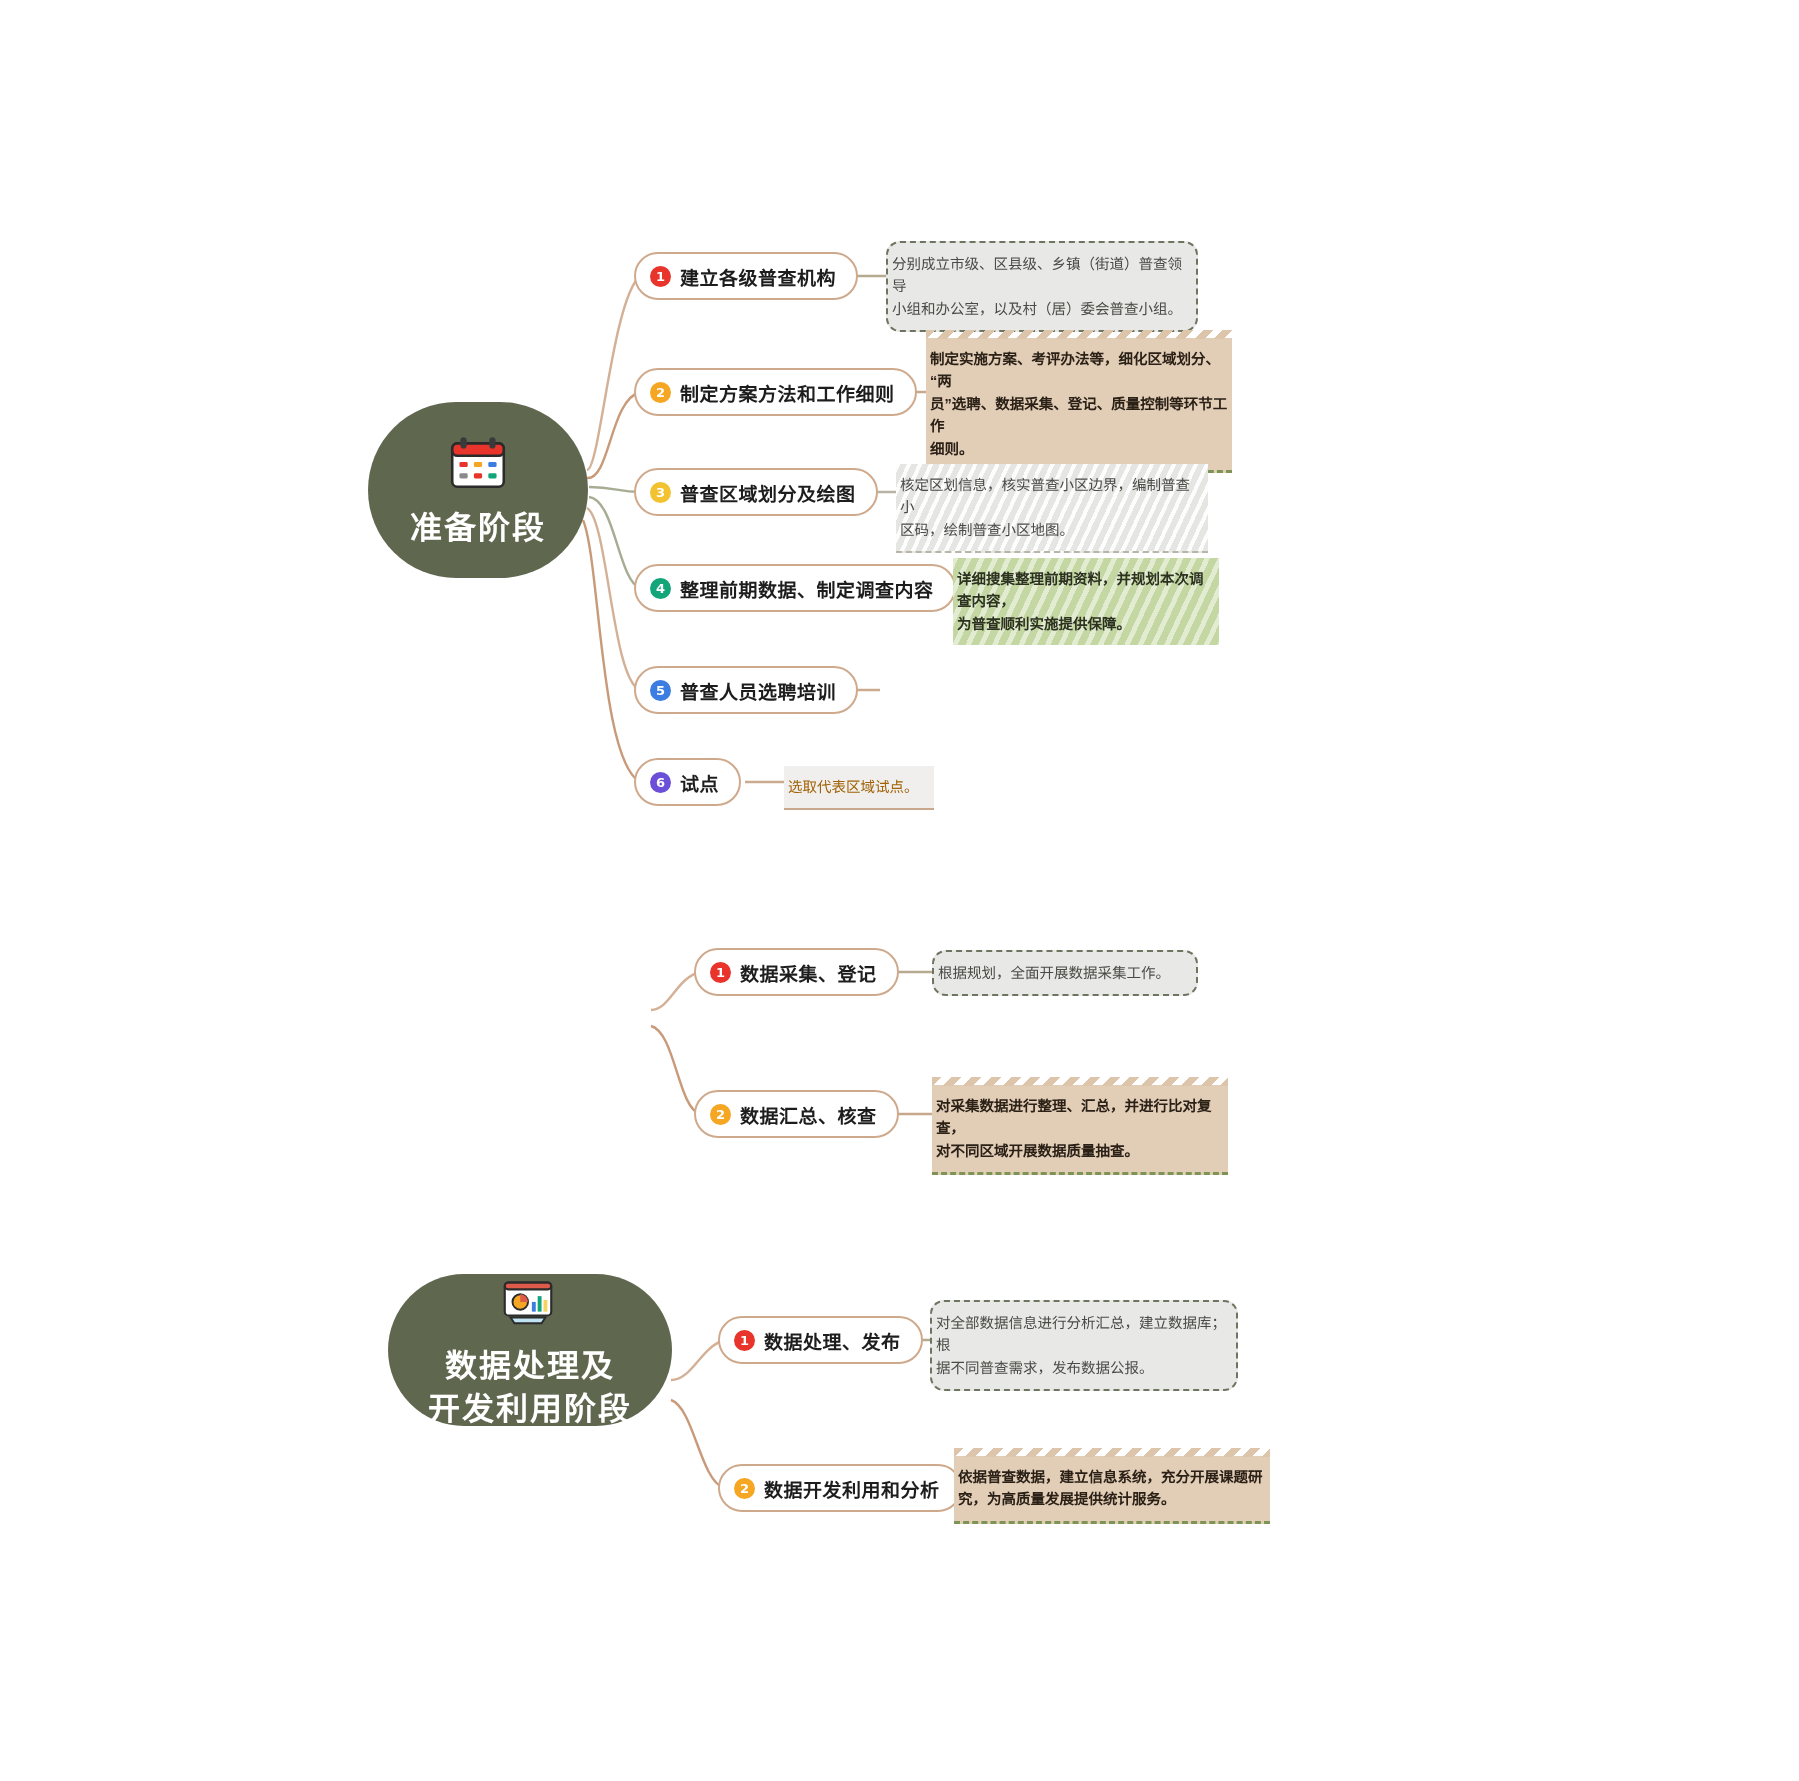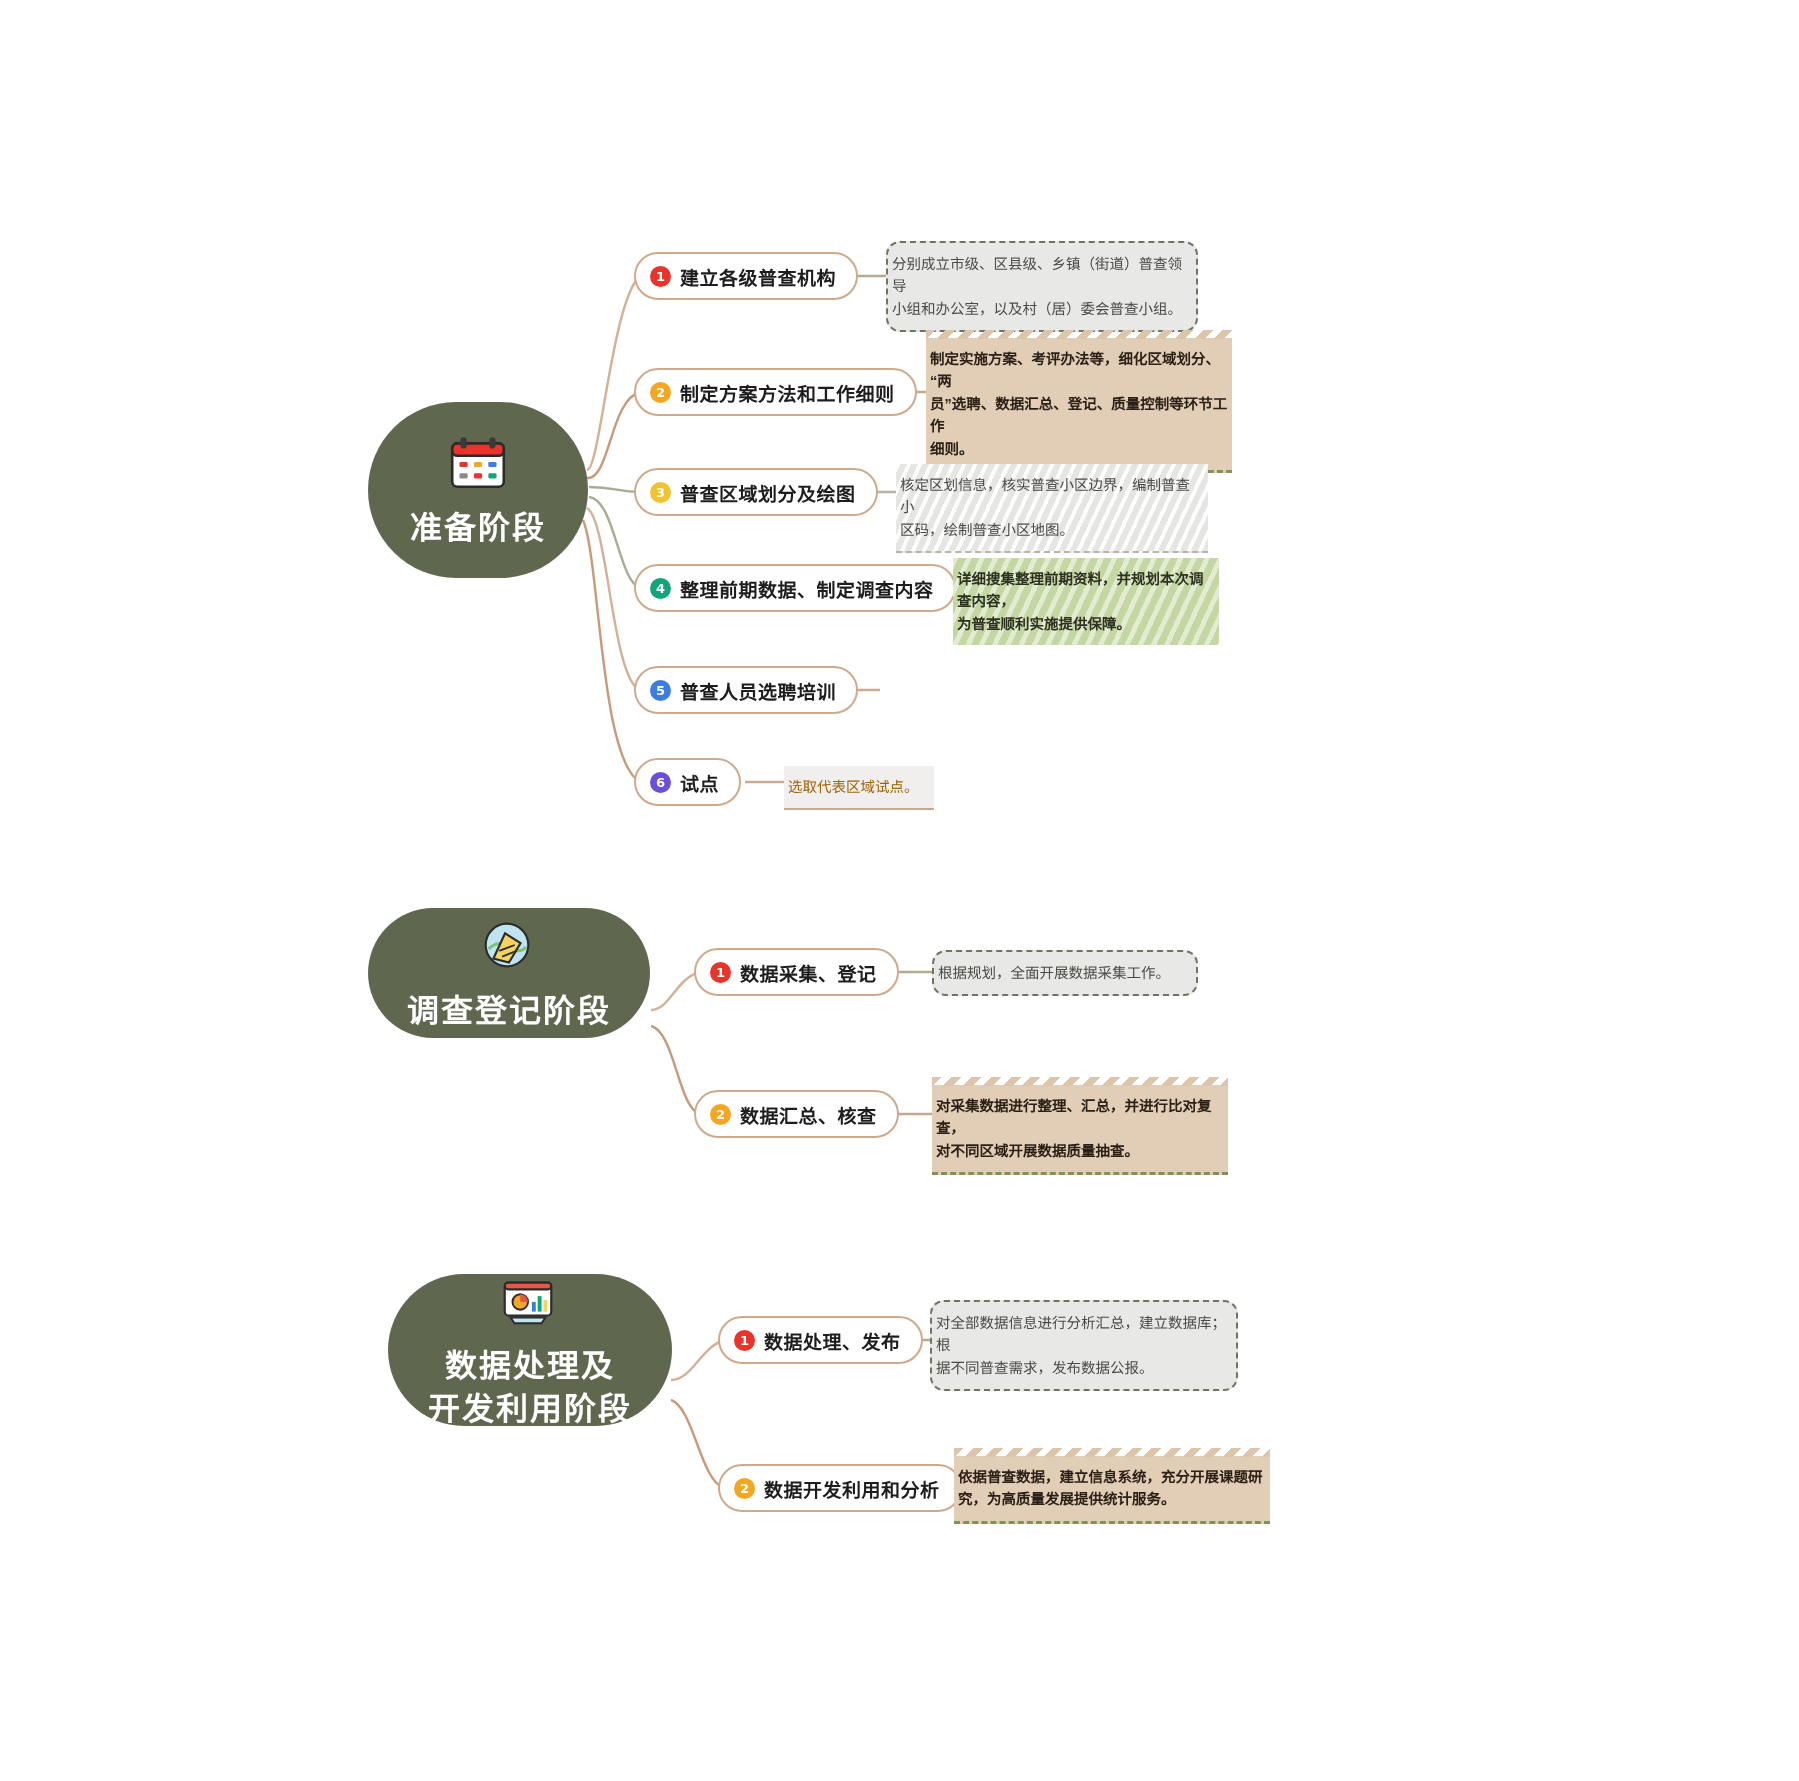--- a/index.html
+++ b/index.html
@@ -169,21 +169,21 @@
     <span class="blabel">建立各级普查机构</span>
   </div>
   <div class="note grey-dash" style="left:886px;top:241px;width:312px;">分别成立市级、区县级、乡镇（街道）普查领导
 小组和办公室，以及村（居）委会普查小组。</div>
 
   <div class="branch" style="left:634px;top:368px;">
     <span class="num" style="background:#f5a623">2</span>
     <span class="blabel">制定方案方法和工作细则</span>
   </div>
   <div class="note tan-torn" style="left:926px;top:338px;width:306px;">制定实施方案、考评办法等，细化区域划分、“两
-员”选聘、数据汇总、登记、质量控制等环节工作
+员”选聘、数据采集、登记、质量控制等环节工作
 细则。</div>
 
   <div class="branch" style="left:634px;top:468px;">
     <span class="num" style="background:#f2c230">3</span>
     <span class="blabel">普查区域划分及绘图</span>
   </div>
   <div class="note grey-hatch" style="left:896px;top:464px;width:312px;">核定区划信息，核实普查小区边界，编制普查小
 区码，绘制普查小区地图。</div>
 
   <div class="branch" style="left:634px;top:564px;">
@@ -197,32 +197,20 @@
     <span class="num" style="background:#3b7de0">5</span>
     <span class="blabel">普查人员选聘培训</span>
   </div>
 
   <div class="branch" style="left:634px;top:758px;">
     <span class="num" style="background:#6b4fd8">6</span>
     <span class="blabel">试点</span>
   </div>
   <div class="note plain-soft" style="left:784px;top:766px;width:150px;">选取代表区域试点。</div>
 
-  <div class="root-node" style="left:368px;top:908px;width:282px;height:130px;border-radius:70px;">
-    <span class="root-icon">
-      <svg viewBox="0 0 64 64" width="62" height="62">
-        <circle cx="32" cy="32" r="22" fill="#bfe3f0" stroke="#2b2b2b" stroke-width="2.2"></circle>
-        <path d="M13 36 Q24 26 34 34 Q44 42 52 34" fill="none" stroke="#7ec27a" stroke-width="3"></path>
-        <path d="M18 46 L30 20 L46 30 L34 50 Z" fill="#f4d35e" stroke="#2b2b2b" stroke-width="2.2"></path>
-        <path d="M24 38 L40 32" stroke="#2b2b2b" stroke-width="1.8"></path>
-        <path d="M27 44 L42 38" stroke="#2b2b2b" stroke-width="1.8"></path>
-      </svg>
-    </span>
-    <span class="root-title">调查登记阶段</span>
-  </div>
 
   <div class="branch" style="left:694px;top:948px;">
     <span class="num" style="background:#e8342a">1</span>
     <span class="blabel">数据采集、登记</span>
   </div>
   <div class="note grey-dash" style="left:932px;top:950px;width:266px;">根据规划，全面开展数据采集工作。</div>
 
   <div class="branch" style="left:694px;top:1090px;">
     <span class="num" style="background:#f5a623">2</span>
     <span class="blabel">数据汇总、核查</span>

